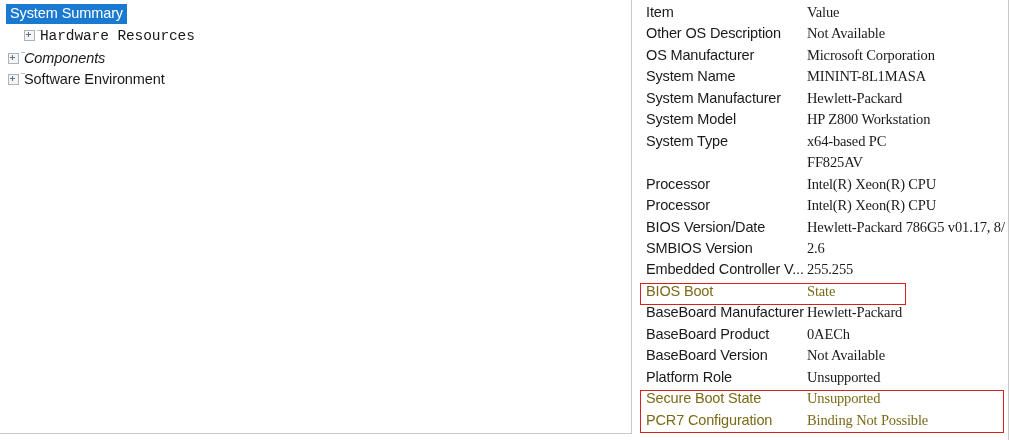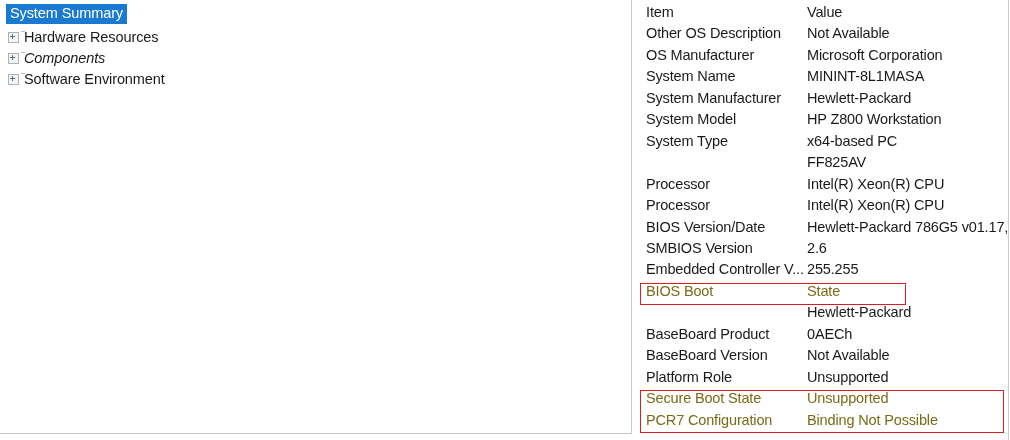--- a/index.html
+++ b/index.html
@@ -181,20 +181,21 @@
     white-space: nowrap;
     letter-spacing: -0.15px;
   }
 
   .cell-value {
     position: absolute;
     left: 173px;
     top: 0;
     white-space: nowrap;
     letter-spacing: -0.15px;
+    font-family: Liberation Serif, serif;
   }
 
   
   .cell-value .proc-pad {
     display: inline-block;
     width: 88px;
   }
 
   .row-hl .cell-item,
   .row-hl .cell-value {
@@ -231,21 +232,21 @@
     background: #c9c9c9;
   }
 </style>
 </head>
 <body>
 
 <div id="app">
 
   <div class="tree-pane" id="tree-pane">
       <div class="tree-node root" style="position: absolute; left: 0px; top: 3px;"><span class="sel-label">System Summary</span></div>
-      <div class="tree-node child" style="position: absolute; left: 0px; top: 26px;"><span class="plus-wrap"><span class="plus-box"></span></span><span class="tree-label">Hardware Resources</span></div>
+      <div class="tree-node child" style="position: absolute; left: 16px; top: 26px; font-family: Liberation Mono, monospace;"><span class="plus-wrap"><span class="plus-box"></span></span><span class="tree-label">Hardware Resources</span></div>
       <div class="tree-node child" style="position: absolute; left: 0px; top: 47px; font-style: italic;"><span class="plus-wrap"><span class="plus-box"></span></span><span class="tree-label">Components</span></div>
       <div class="tree-node child" style="position: absolute; left: 0px; top: 68px;"><span class="plus-wrap"><span class="plus-box"></span></span><span class="tree-label">Software Environment</span></div>
     </div>
 
   <div class="bottom-edge"></div>
   <div class="pane-edge-left"></div>
   <div class="pane-edge-left2"></div>
 
   <div class="detail-pane">
     <div class="detail-inner" id="detail-inner">
@@ -298,20 +299,21 @@
         </div>
         <div class="grid-row" style="top: 259.4px;">
           <div class="cell-item">Embedded Controller V...</div>
           <div class="cell-value">255.255</div>
         </div>
         <div class="grid-row row-hl" style="top: 280.85px;">
           <div class="cell-item">BIOS Boot</div>
           <div class="cell-value">State</div>
         </div>
         <div class="grid-row" style="top: 302.3px;">
+          <div class="cell-item">BaseBoard Manufacturer</div>
           <div class="cell-value">Hewlett-Packard</div>
         </div>
         <div class="grid-row" style="top: 323.75px;">
           <div class="cell-item">BaseBoard Product</div>
           <div class="cell-value">0AECh</div>
         </div>
         <div class="grid-row" style="top: 345.2px;">
           <div class="cell-item">BaseBoard Version</div>
           <div class="cell-value">Not Available</div>
         </div>

